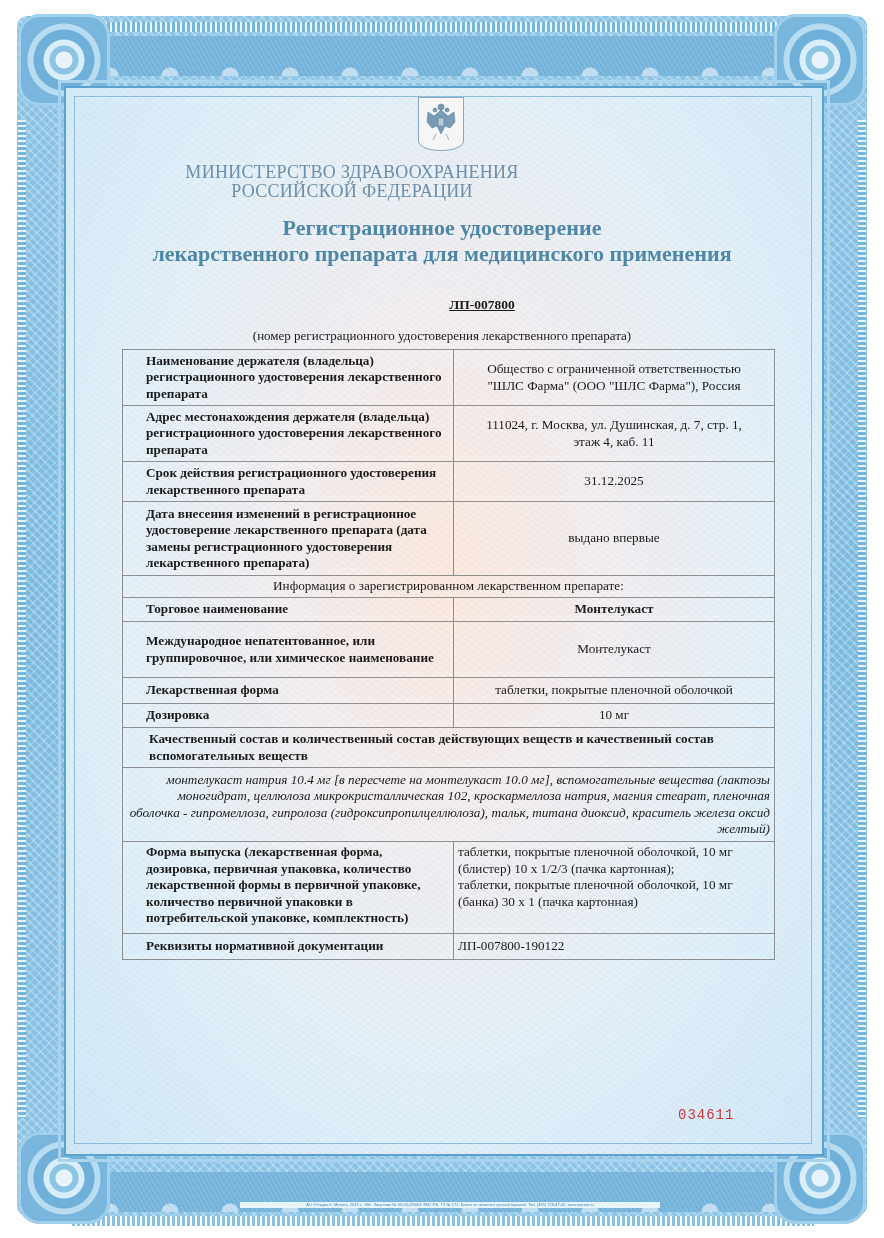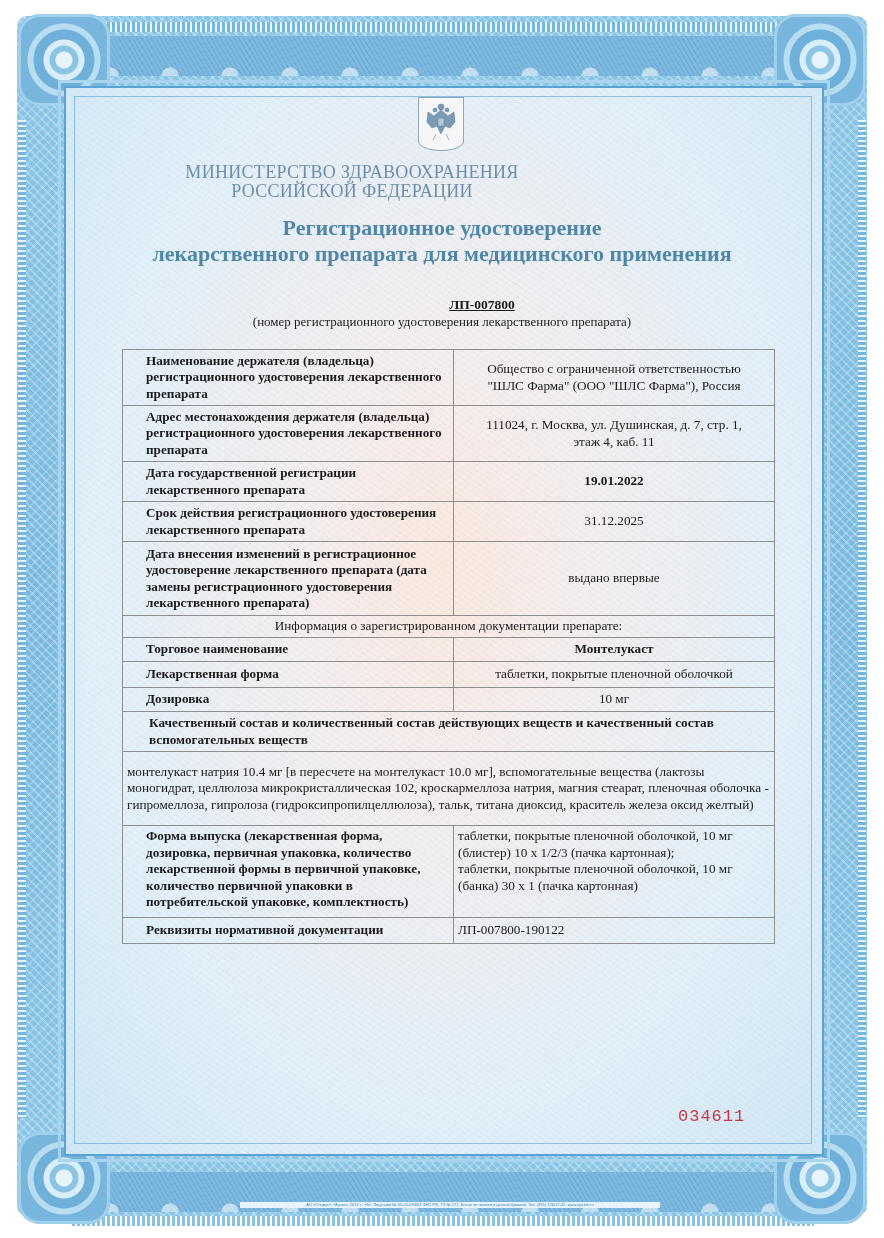--- a/index.html
+++ b/index.html
@@ -88,44 +88,44 @@
     position:absolute; left:0; width:884px; text-align:center;
     color:#4f87a8; font-weight:bold; font-size:22px; line-height:26px;
   }
   .doc-title.l1 { top:215px; }
   .doc-title.l2 { top:241px; }
   .reg-number {
     position:absolute; left:0; width:884px; top:297px; text-align:center;
     font-size:13.5px; font-weight:bold; text-decoration:underline;padding-left:40px;
   }
   .reg-caption {
-    position:absolute; left:0; width:884px; top:314px; text-align:center;
+    position:absolute; left:0; width:884px; top:328px; text-align:center;
     font-size:13px;
   }
 
   
   .cert-table {
     position:absolute; left:122px; top:349px; width:653px;
     border-collapse:collapse; font-size:13.2px; line-height:16.5px;
   }
   .cert-table td {
     border:1px solid #8f8f8f; padding:2px 4px 2px 4px; vertical-align:middle;
   }
   .cert-table td.lbl { width:303px; font-weight:bold; text-align:left;padding-left:23px; }
   .cert-table td.val { text-align:center; }
   .cert-table td.val.left { text-align:left; vertical-align:top; }
   .cert-table td.val.bold { font-weight:bold; }
   .cert-table td.span-center { text-align:center; }
   .cert-table td.span-bold { font-weight:bold; text-align:left;padding-left:26px; }
-  .cert-table td.span-text { text-align:left; }
+  .cert-table td.span-text { text-align:right;font-style:italic; }
 
   .serial {
     position:absolute; left:678px; top:1107px;
     color:#d0363f; font-family:"Liberation Mono","DejaVu Sans Mono",monospace;
-    font-size:17px; letter-spacing:1px;
+    font-size:14px; letter-spacing:1px;
   }
 </style>
 </head>
 <body>
 
 <div class="frame-outer"></div>
 <div class="frame-band-top"></div>
 <div class="frame-band-bottom"></div>
 <div class="frame-teeth-top"></div>
 <div class="frame-teeth-bottom"></div>
@@ -168,37 +168,37 @@
     </td>
   </tr>
   <tr style="height:56px">
     <td class="lbl">Адрес местонахождения держателя (владельца) регистрационного удостоверения лекарственного препарата</td>
     <td class="val">
       <div>111024, г. Москва, ул. Душинская, д. 7, стр. 1,</div>
       <div>этаж 4, каб. 11</div>
     </td>
   </tr>
   <tr style="height:40px">
-    <td class="lbl">Дата государственной регистрации лекарственного препарата</td>
-    <td class="val bold">19.01.2022</td>
-  </tr>
-  <tr style="height:40px">
     <td class="lbl">Срок действия регистрационного удостоверения лекарственного препарата</td>
     <td class="val">31.12.2025</td>
   </tr>
   <tr style="height:74px">
     <td class="lbl">Дата внесения изменений в регистрационное удостоверение лекарственного препарата (дата замены регистрационного удостоверения лекарственного препарата)</td>
     <td class="val">выдано впервые</td>
   </tr>
   <tr style="height:22px">
-    <td colspan="2" class="span-center">Информация о зарегистрированном документации препарате:</td>
+    <td colspan="2" class="span-center">Информация о зарегистрированном лекарственном препарате:</td>
   </tr>
   <tr style="height:24px">
     <td class="lbl">Торговое наименование</td>
     <td class="val bold">Монтелукаст</td>
+  </tr>
+  <tr style="height:56px">
+    <td class="lbl">Международное непатентованное, или группировочное, или химическое наименование</td>
+    <td class="val">Монтелукаст</td>
   </tr>
   <tr style="height:26px">
     <td class="lbl">Лекарственная форма</td>
     <td class="val">таблетки, покрытые пленочной оболочкой</td>
   </tr>
   <tr style="height:24px">
     <td class="lbl">Дозировка</td>
     <td class="val">10 мг</td>
   </tr>
   <tr style="height:40px">

